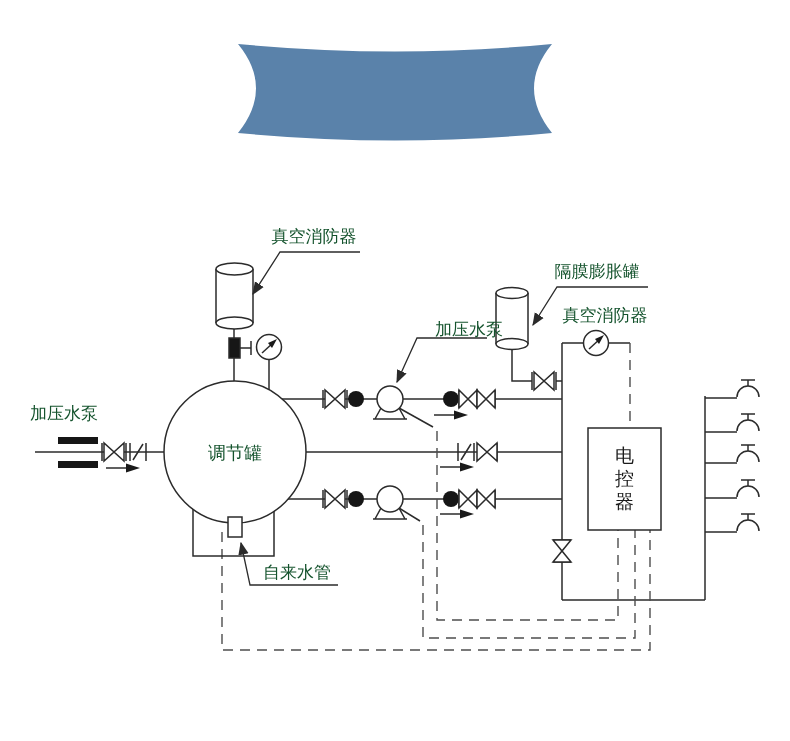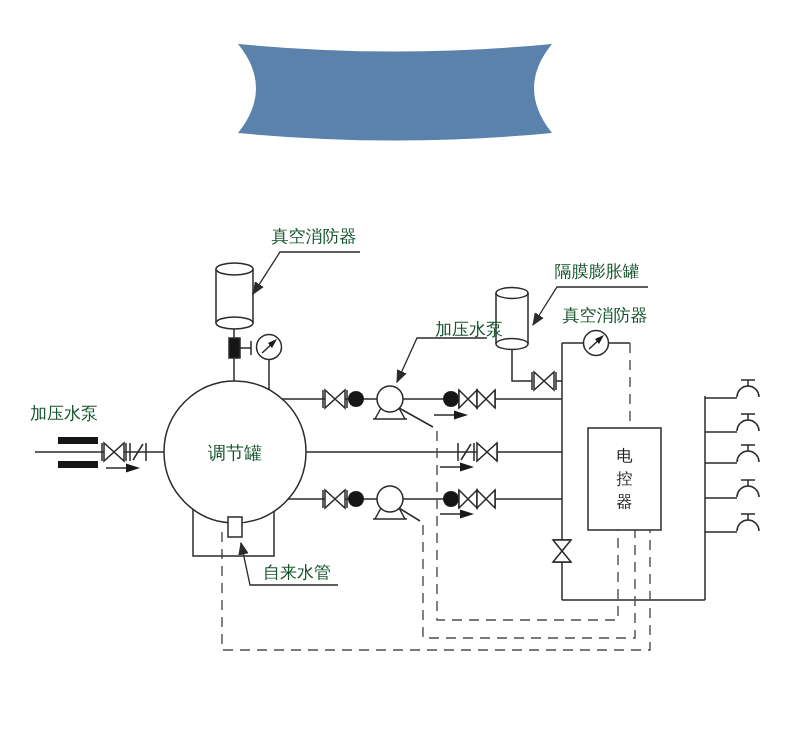--- a/index.html
+++ b/index.html
@@ -4,21 +4,21 @@
 <style>
   html,body{margin:0;padding:0;background:#ffffff;}
   #stage{position:relative;width:790px;height:741px;background:#fff;overflow:hidden;
          font-family:"Liberation Sans","DejaVu Sans",sans-serif;}
   #diagram-svg{position:absolute;left:0;top:0;}
   .lbl{position:absolute;color:#14532d;font-size:17px;line-height:20px;text-align:center;
        white-space:nowrap;}
   .banner-title{position:absolute;left:238px;top:64px;width:314px;text-align:center;
        color:#ffffff;font-size:42px;font-weight:bold;letter-spacing:7px;line-height:50px;}
   .tank-lbl{left:185px;top:443px;width:100px;font-size:18px;text-align:center;}
-  .ctrl-lbl{position:absolute;left:613px;top:444px;width:23px;font-size:16px;line-height:23px;
+  .ctrl-lbl{position:absolute;left:613px;top:444px;width:23px;font-size:19px;line-height:23px;
        text-align:center;white-space:normal;word-break:break-all;color:#1c1c1c;}
 </style>
 </head>
 <body>
 
 <div id="stage">
 
   <svg id="diagram-svg" width="790" height="741" viewBox="0 0 790 741">
     <defs>
       <marker id="ah" viewBox="0 0 10 10" refX="9" refY="5" markerWidth="10" markerHeight="10" orient="auto">

